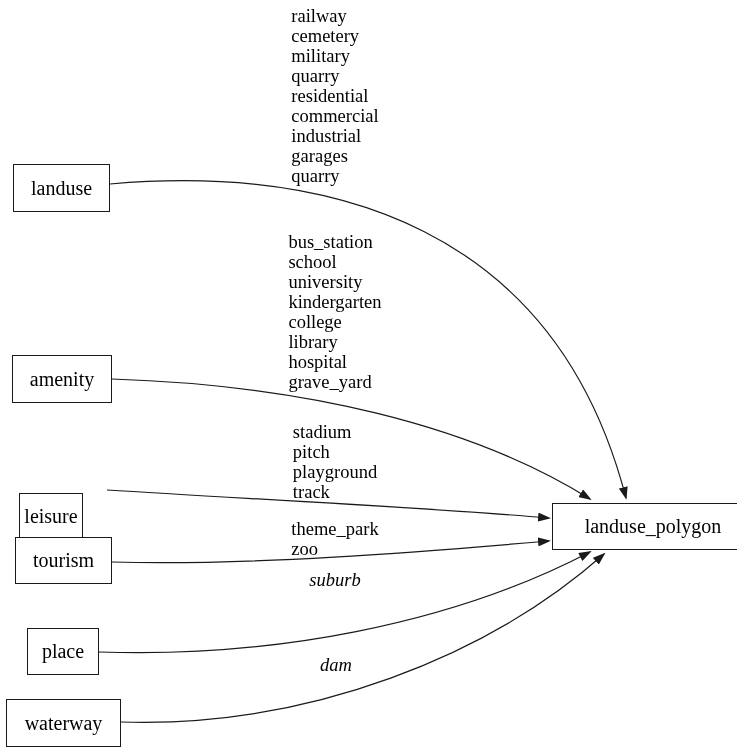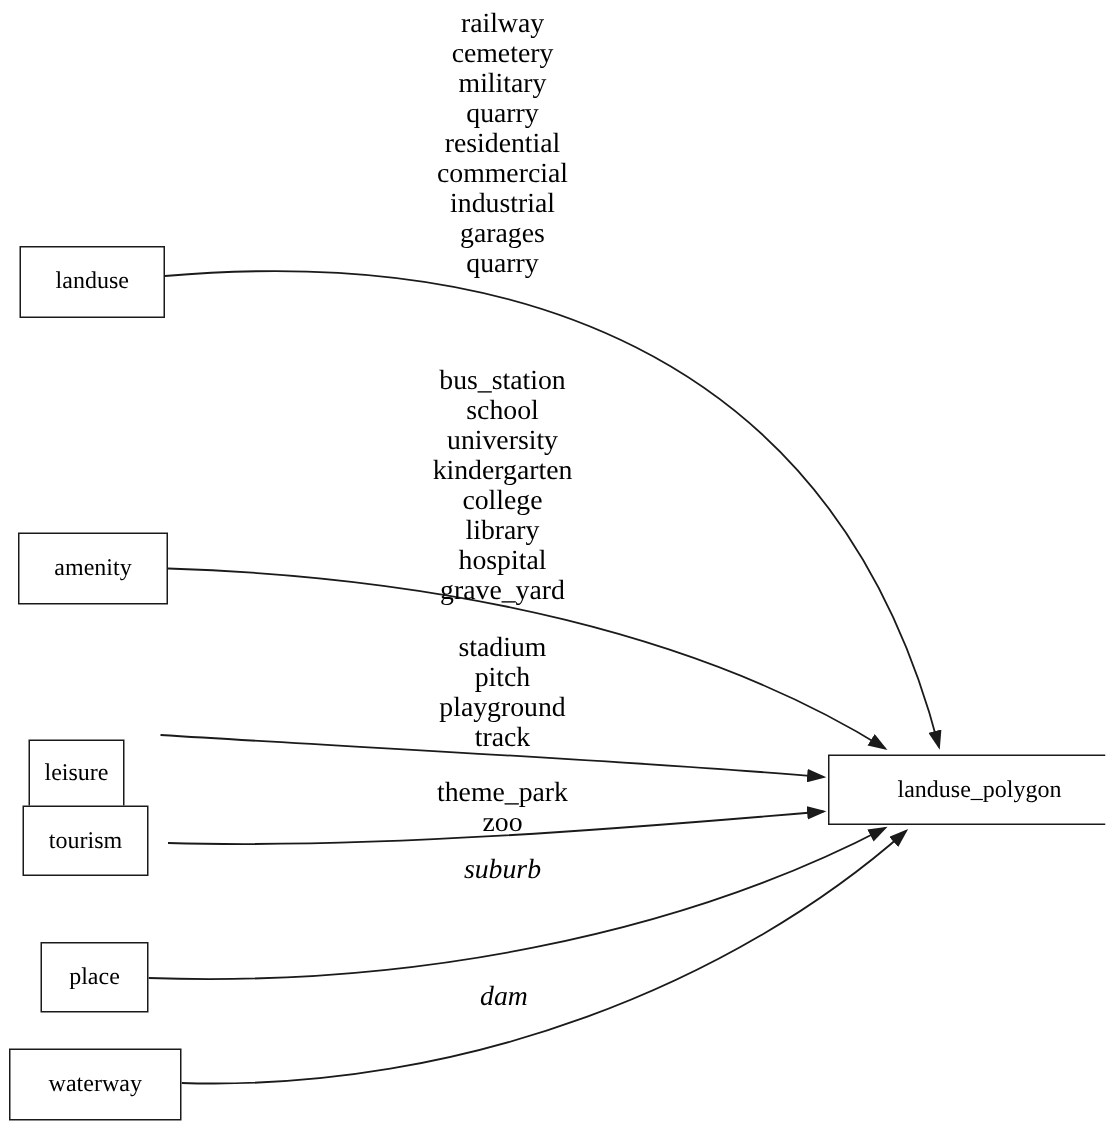--- a/index.html
+++ b/index.html
@@ -22,29 +22,28 @@
     stroke-width: 1.2;
   }
   .node {
     position: absolute;
     box-sizing: border-box;
     background: #ffffff;
     border: 1.4px solid #1a1a1a;
     display: flex;
     align-items: center;
     justify-content: center;
-    font-size: 16px;
+    font-size: 20px;
     color: #000000;
     white-space: nowrap;
     text-align: right;
   }
   .edge-label {
     position: absolute;
     transform: translateX(-50%);
-    text-align: center;
     font-size: 18.5px;
     line-height: 20px;
     color: #000000;
     white-space: nowrap;
   }
 </style>
 </head>
 <body>
 
 <div class="canvas">
@@ -68,21 +67,21 @@
         <div>railway</div>
         <div>cemetery</div>
         <div>military</div>
         <div>quarry</div>
         <div>residential</div>
         <div>commercial</div>
         <div>industrial</div>
         <div>garages</div>
         <div>quarry</div>
       </div>
-      <div class="edge-label" style="left: 335px; top: 244px;">
+      <div class="edge-label" style="left: 335px; top: 232px;">
         <div>bus_station</div>
         <div>school</div>
         <div>university</div>
         <div>kindergarten</div>
         <div>college</div>
         <div>library</div>
         <div>hospital</div>
         <div>grave_yard</div>
       </div>
       <div class="edge-label" style="left: 335px; top: 422px;">
@@ -105,21 +104,21 @@
   <div id="node-layer">
       <div class="node" style="left: 13px; top: 164px; width: 97px; height: 48px;">
         <span>landuse</span>
       </div>
       <div class="node" style="left: 12px; top: 355px; width: 100px; height: 48px;">
         <span>amenity</span>
       </div>
       <div class="node" style="left: 19px; top: 462px; width: 64px; height: 46px; margin-top: 31px;">
         <span>leisure</span>
       </div>
-      <div class="node" style="left: 15px; top: 537px; width: 84px; height: 47px;">
+      <div class="node" style="left: 15px; top: 537px; width: 97px; height: 47px;">
         <span>tourism</span>
       </div>
       <div class="node" style="left: 27px; top: 628px; width: 72px; height: 47px;">
         <span>place</span>
       </div>
       <div class="node" style="left: 6px; top: 699px; width: 115px; height: 48px;">
         <span>waterway</span>
       </div>
       <div class="node" style="left: 552px; top: 503px; width: 202px; height: 47px;">
         <span>landuse_polygon</span>

